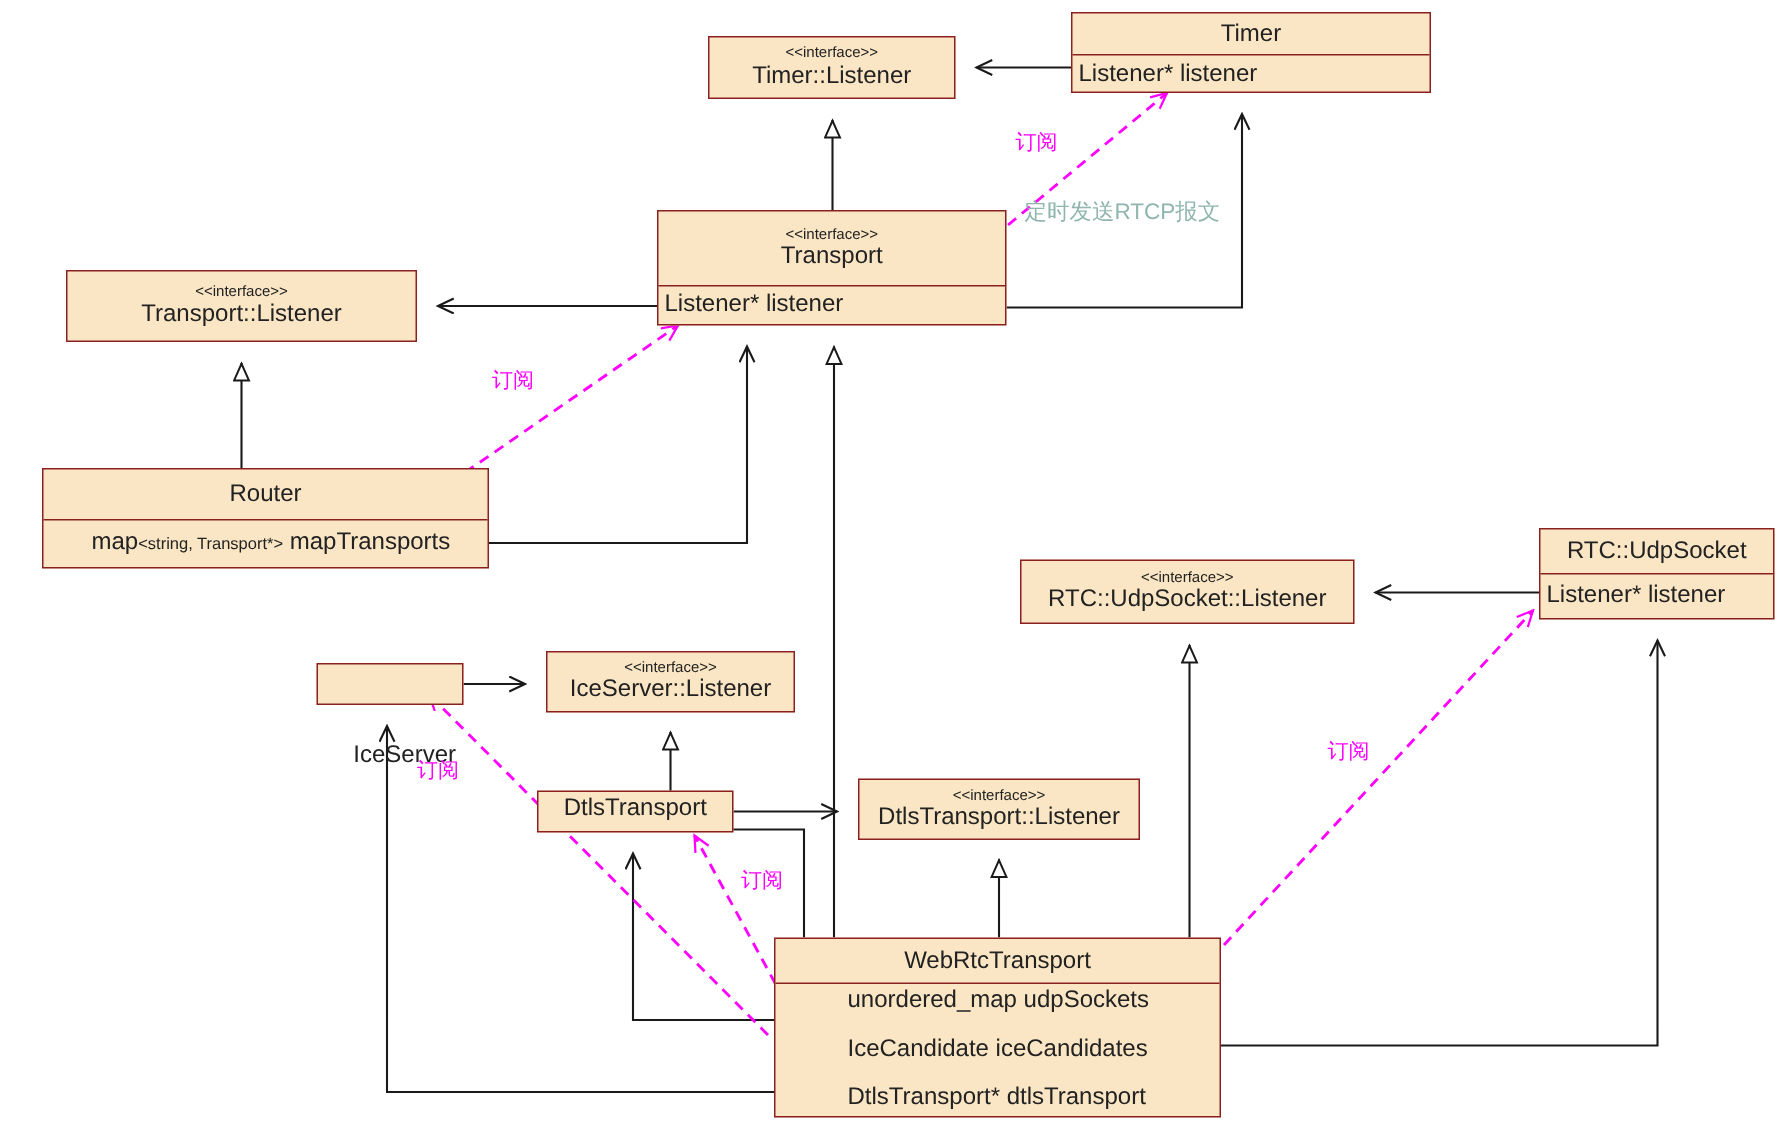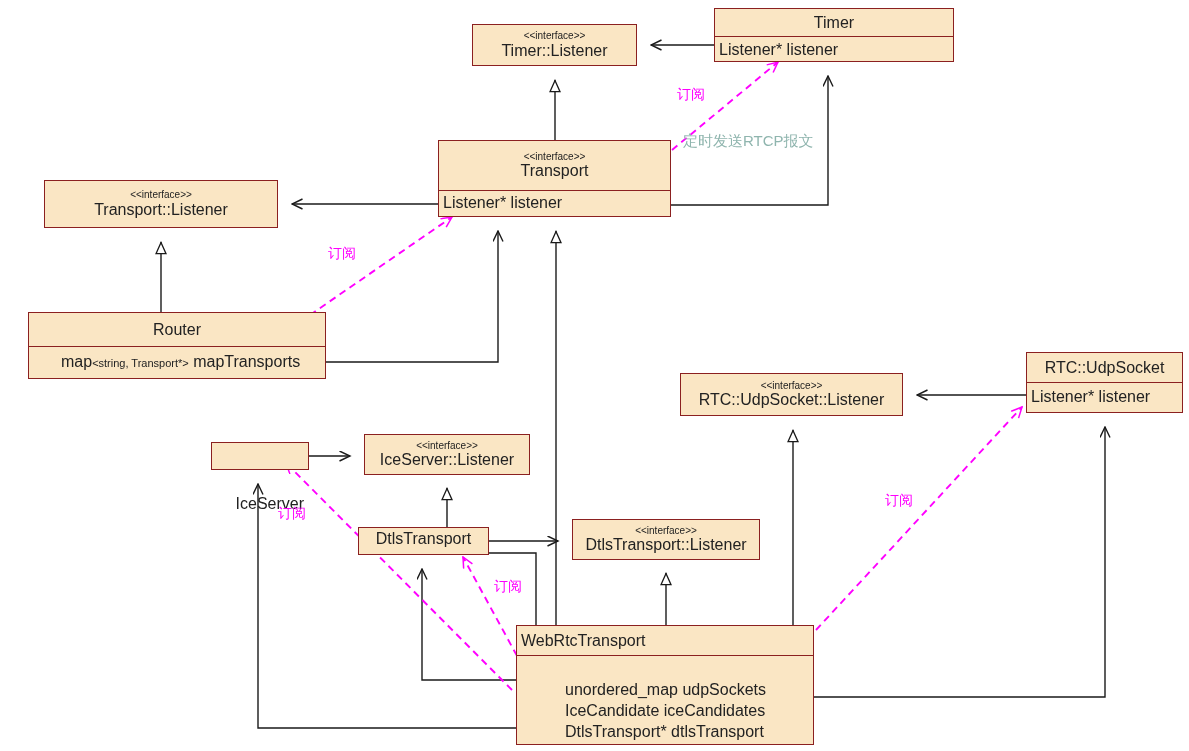--- a/index.html
+++ b/index.html
@@ -172,24 +172,24 @@
   </div>
 
   <div class="uml" style="left:572px;top:519px;width:188px;height:41px;">
     <div class="sec hdr" style="height:100%;display:flex;flex-direction:column;justify-content:center;">
       <span class="ln iface">&lt;&lt;interface&gt;&gt;</span>
       <span class="ln name">DtlsTransport::Listener</span>
     </div>
   </div>
 
   <div class="uml" style="left:516px;top:625px;width:298px;height:120px;">
-    <div class="sec hdr" style="height:29px;display:flex;align-items:center;justify-content:flex-start;">
+    <div class="sec hdr" style="height:29px;display:flex;align-items:center;justify-content:center;">
       <span class="ln name">WebRtcTransport</span>
     </div>
-    <div class="sec attrs" style="height:89px;display:flex;flex-direction:column;justify-content:flex-end;gap:2px;padding-left:48px;">
+    <div class="sec attrs" style="height:89px;display:flex;flex-direction:column;justify-content:space-between;gap:2px;padding-left:48px;">
       <span class="ln attr">unordered_map   udpSockets</span>
       <span class="ln attr">IceCandidate  iceCandidates</span>
       <span class="ln attr">DtlsTransport*  dtlsTransport</span>
     </div>
   </div>
 
   <span class="lbl sub" style="left:677px;top:86px;">订阅</span>
   <span class="lbl note" style="left:683px;top:132px;">定时发送RTCP报文</span>
   <span class="lbl sub" style="left:328px;top:245px;">订阅</span>
   <span class="lbl sub" style="left:278px;top:505px;">订阅</span>

